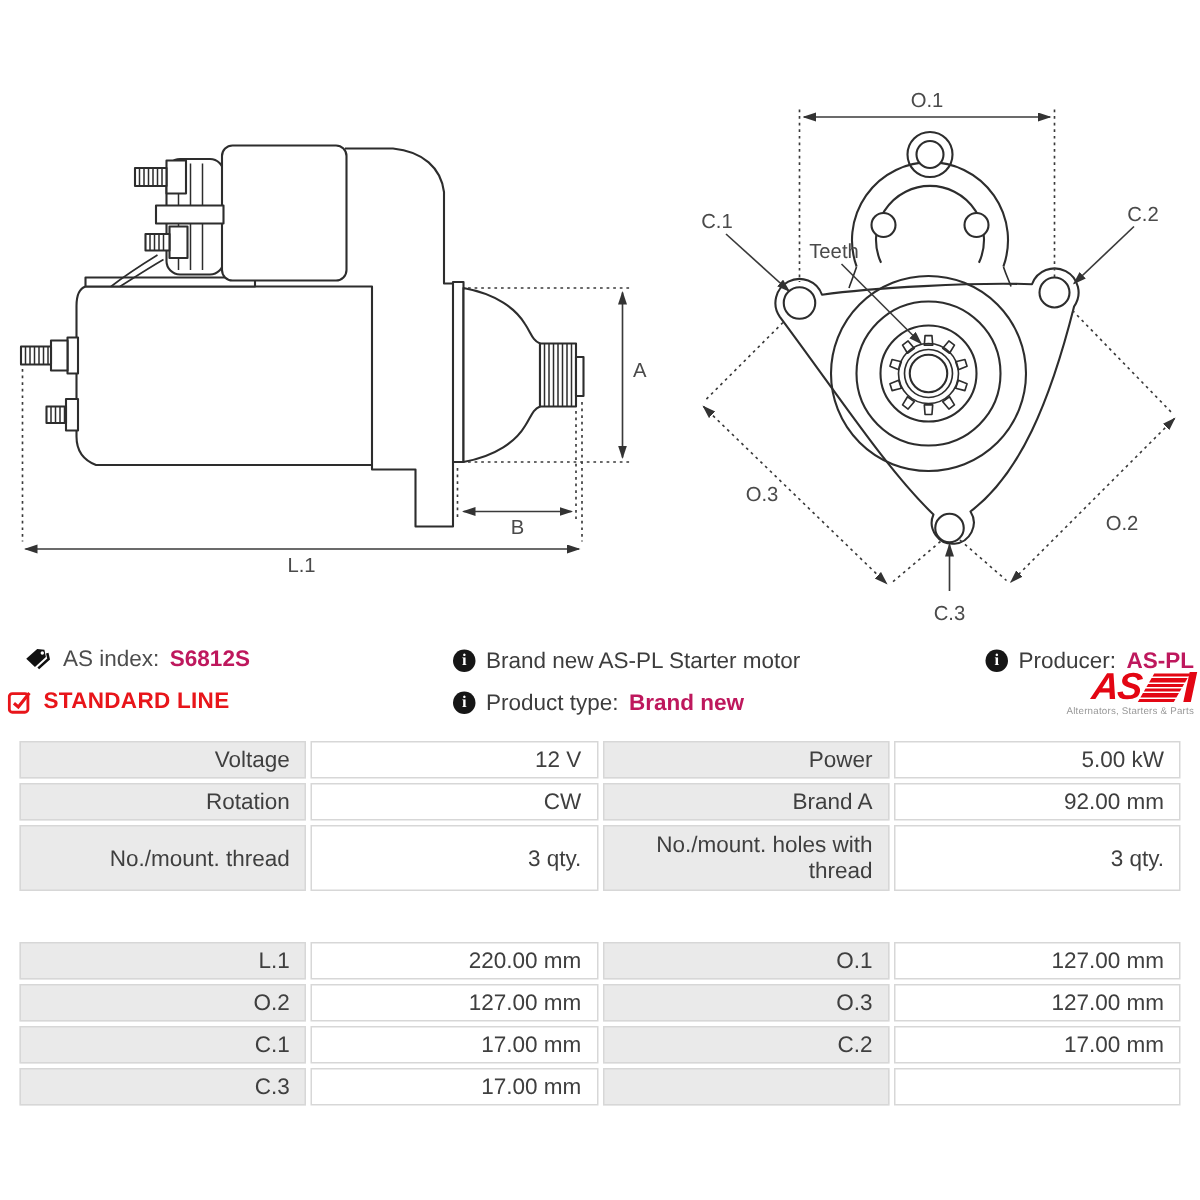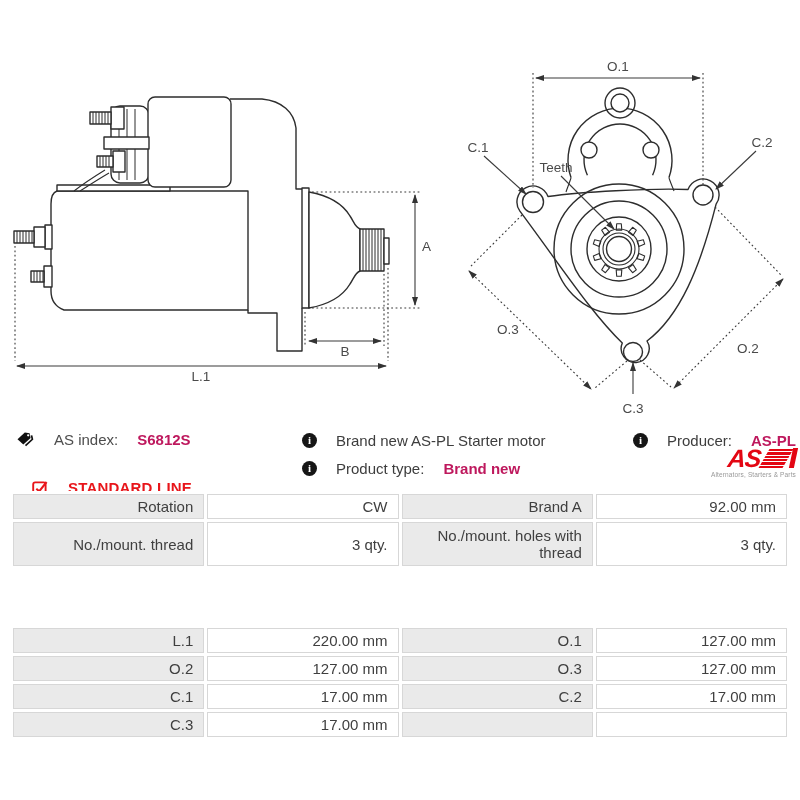--- a/index.html
+++ b/index.html
@@ -1,20 +1,20 @@
 <!DOCTYPE html>
 <html><head>
 <meta charset="utf-8">
 <style>
   html,body{margin:0;padding:0;background:#fff;}
   .page{position:relative;width:800px;height:800px;background:#fff;font-family:"Liberation Sans",sans-serif;overflow:hidden;}
   svg text{font-family:"Liberation Sans",sans-serif;}
 
   
-  .hitem{position:absolute;display:flex;align-items:center;gap:19px;font-size:15px;color:#3d3d3d;white-space:nowrap;}
+  .hitem{position:absolute;display:flex;align-items:center;gap:7px;font-size:15px;color:#3d3d3d;white-space:nowrap;}
   .hval{font-weight:bold;color:#be185d;}
   .std-line{color:#e8151a;font-weight:bold;letter-spacing:.2px;}
   .info-ico{display:inline-flex;width:15px;height:15px;border-radius:50%;background:#161616;color:#fff;
             font-family:"Liberation Serif",serif;font-weight:bold;font-size:11px;line-height:15px;
             align-items:center;justify-content:center;flex:0 0 auto;}
   .right-anchor{right:4px;}
 
   
   .aspl-logo{position:absolute;right:4px;top:446px;width:110px;text-align:right;}
   .logo-row{display:flex;align-items:center;justify-content:flex-end;height:24px;}
@@ -175,21 +175,21 @@
     <span class="info-ico">i</span>
     <span>Brand new AS-PL Starter motor</span>
   </div>
 
   <div class="hitem right-anchor" style="top:432px;">
     <span class="info-ico">i</span>
     <span>Producer:</span>
     <span class="hval">AS-PL</span>
   </div>
 
-  <div class="hitem" style="left:32px;top:459px;margin-top:20px;">
+  <div class="hitem" style="left:5px;top:459px;">
     <svg width="17" height="16" viewBox="0 0 17 16">
       <rect x="1.2" y="2.4" width="12.4" height="12.4" rx="2" fill="none" stroke="#e8151a" stroke-width="1.9"></rect>
       <path d="M4.3,8.8 L7.2,11.3 L14.6,2.0" fill="none" stroke="#e8151a" stroke-width="2.1"></path>
     </svg>
     <span class="std-line">STANDARD LINE</span>
   </div>
 
   <div class="hitem" style="left:302px;top:460px;">
     <span class="info-ico">i</span>
     <span>Product type:</span>
@@ -208,20 +208,26 @@
           <i></i>
         </span>
       <span class="logo-bar"></span>
     </div>
     <div class="logo-tagline">Alternators, Starters &amp; Parts</div>
   </div>
 
   
   <table class="spec" id="spec-band-1">
     <tbody>
+        <tr>
+      <td class="lab">Voltage</td>
+      <td class="val">12 V</td>
+      <td class="lab">Power</td>
+      <td class="val">5.00 kW</td>
+    </tr>
     <tr>
       <td class="lab">Rotation</td>
       <td class="val">CW</td>
       <td class="lab">Brand A</td>
       <td class="val">92.00 mm</td>
     </tr>
     <tr class="tall">
       <td class="lab">No./mount. thread</td>
       <td class="val">3 qty.</td>
       <td class="lab">No./mount. holes with thread</td>

